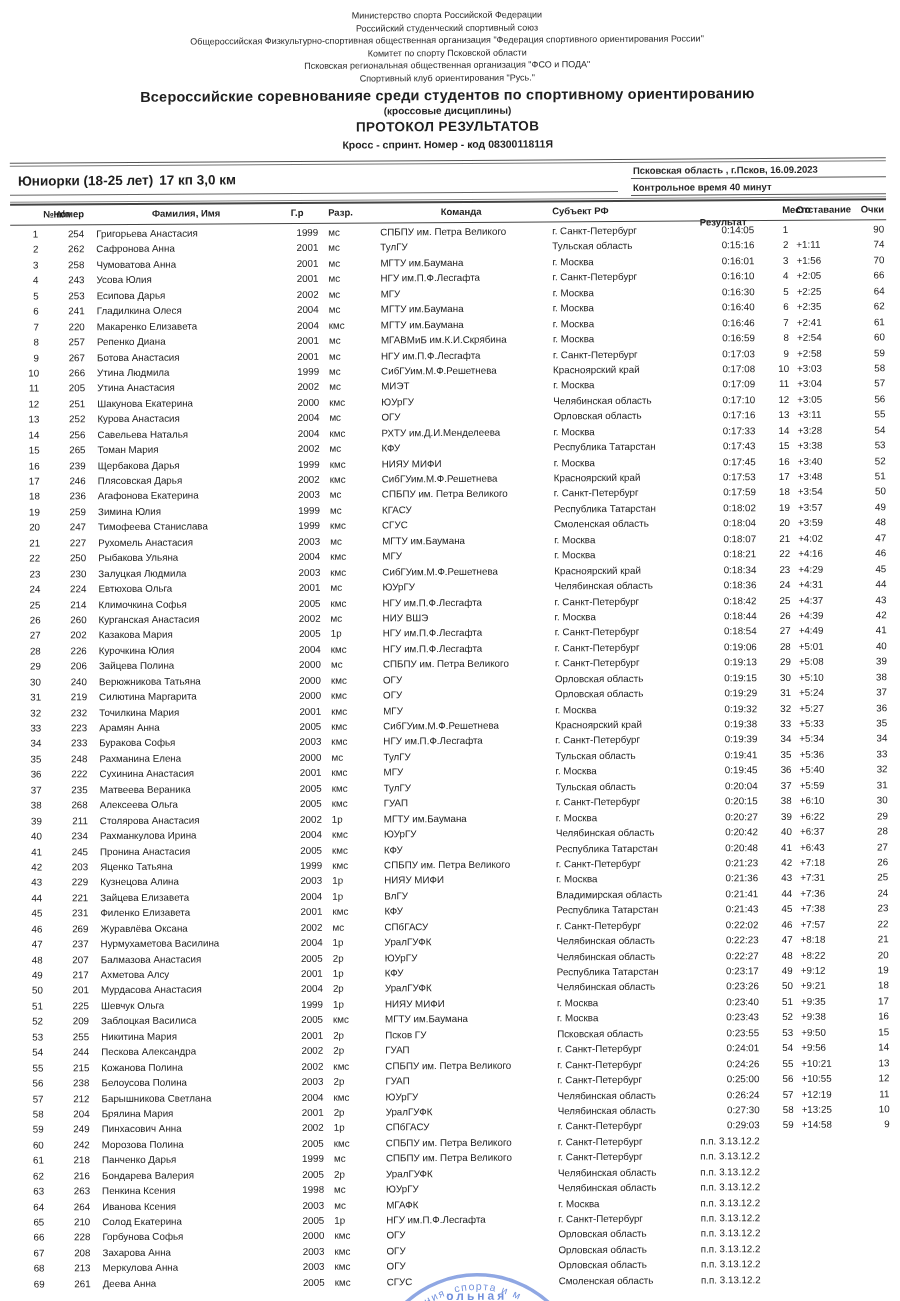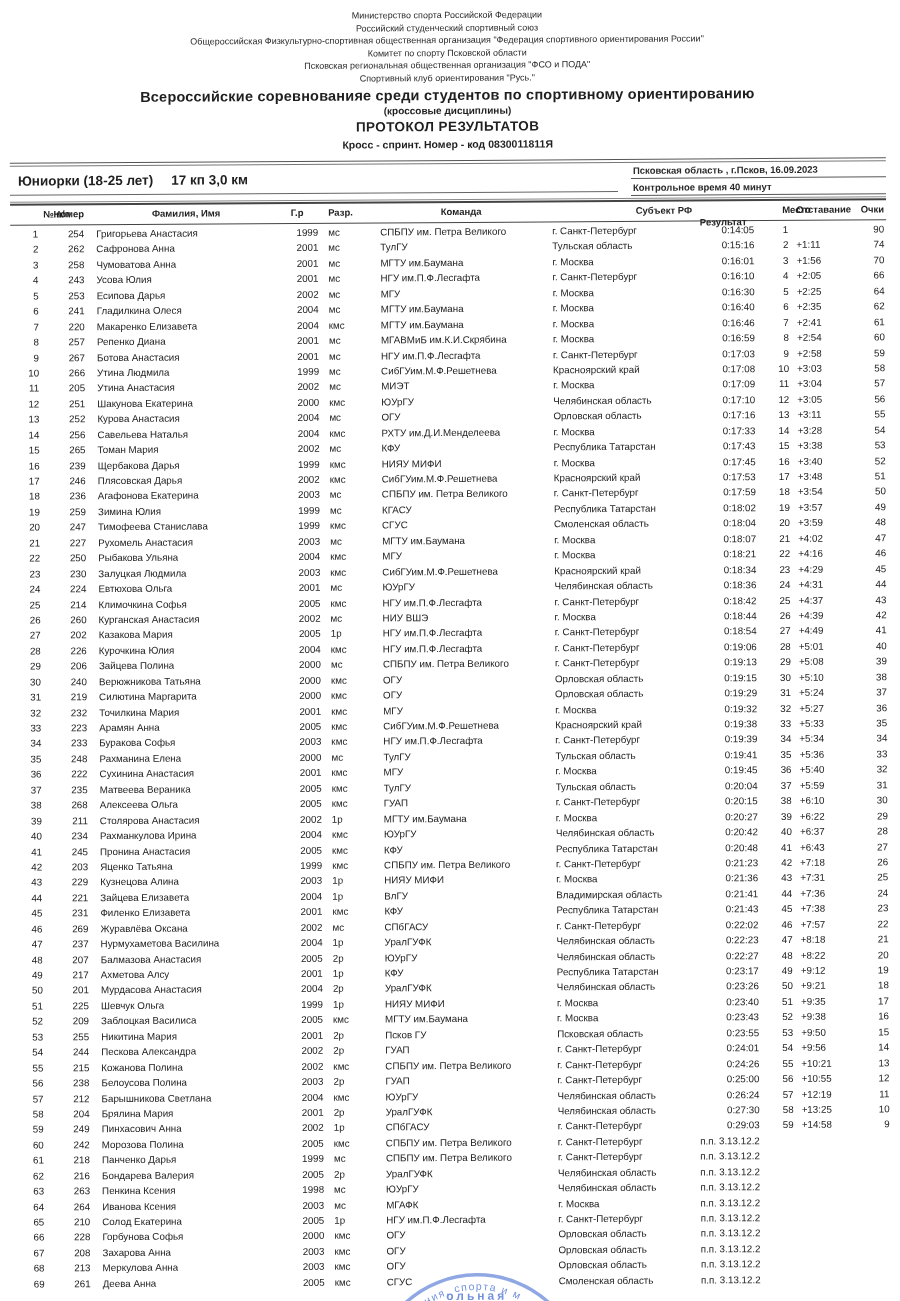--- a/index.html
+++ b/index.html
@@ -11,37 +11,37 @@
   .org div{white-space:nowrap;}
   .title{ text-align:center; font-size:14.5px; font-weight:bold; margin-top:3px; letter-spacing:.2px;}
   .subtitle{ text-align:center; font-size:10px; font-weight:bold; margin-top:2px;}
   .protocol{ text-align:center; font-size:13.5px; font-weight:bold; margin-top:3px; letter-spacing:.4px;}
   .code{ text-align:center; font-size:10.5px; font-weight:bold; margin-top:4px;}
 
   
   .groupbar{ margin:10px 12px 0 12px; border-top:1px solid #555; position:relative; display:flex; justify-content:space-between; align-items:flex-start; padding-top:2px;}
   .groupbar:before{content:"";position:absolute;left:0;right:0;top:2px;border-top:1px solid #777;}
   .group-left{ font-size:13.5px; font-weight:bold; padding:8px 0 6px 8px; border-bottom:1px solid #666; width:600px;}
-  .group-left .course{margin-left:18px;}
+  .group-left .course{margin-left:6px;}
   .meta-right{ width:255px; font-size:9.5px; font-weight:bold; color:#2a2a2a;}
   .meta-right .m{ border-bottom:1px solid #555; padding:3px 2px 2px 2px; white-space:nowrap;}
 
   
   .tbl{ margin:4px 12px 0 12px;}
   :root{ --cols: 34px 44px 188px 42px 48px 176px 150px 62px 34px 58px 40px; }
   .thead{ display:grid; grid-template-columns:var(--cols); border-top:2px solid #444; border-bottom:1.5px solid #444; font-size:9.5px; font-weight:bold; height:19px; line-height:18px; margin-top:2px; position:relative;}
   .thead:before{content:"";position:absolute;left:0;right:0;top:-4px;border-top:1px solid #888;}
   .th{ white-space:nowrap; overflow:visible;}
   .th.c-n{text-align:left;padding-left:2px;margin-left:31px;}
   .th.c-bib{text-align:right;padding-left:4px;}
   .th.c-name{text-align:center;}
   .th.c-year{text-align:center;}
   .th.c-rank{text-align:left;padding-left:10px;}
   .th.c-team{text-align:center;}
-  .th.c-region{text-align:right;}
+  .th.c-region{text-align:left;}
   .th.c-result{text-align:center;margin-top:12px;}
   .th.c-place{text-align:center;margin-left:28px;}
   .th.c-gap{text-align:center;}
   .th.c-points{text-align:right;padding-right:2px;}
 
   .tbody{ margin-top:1px;}
   .row{ display:grid; grid-template-columns:var(--cols); height:15.45px; line-height:15.45px; font-size:9.8px; color:#222; white-space:nowrap;}
   .cell{overflow:visible;}
   .c-n{text-align:right;padding-right:6px;}
   .c-bib{text-align:right;padding-right:4px;}

